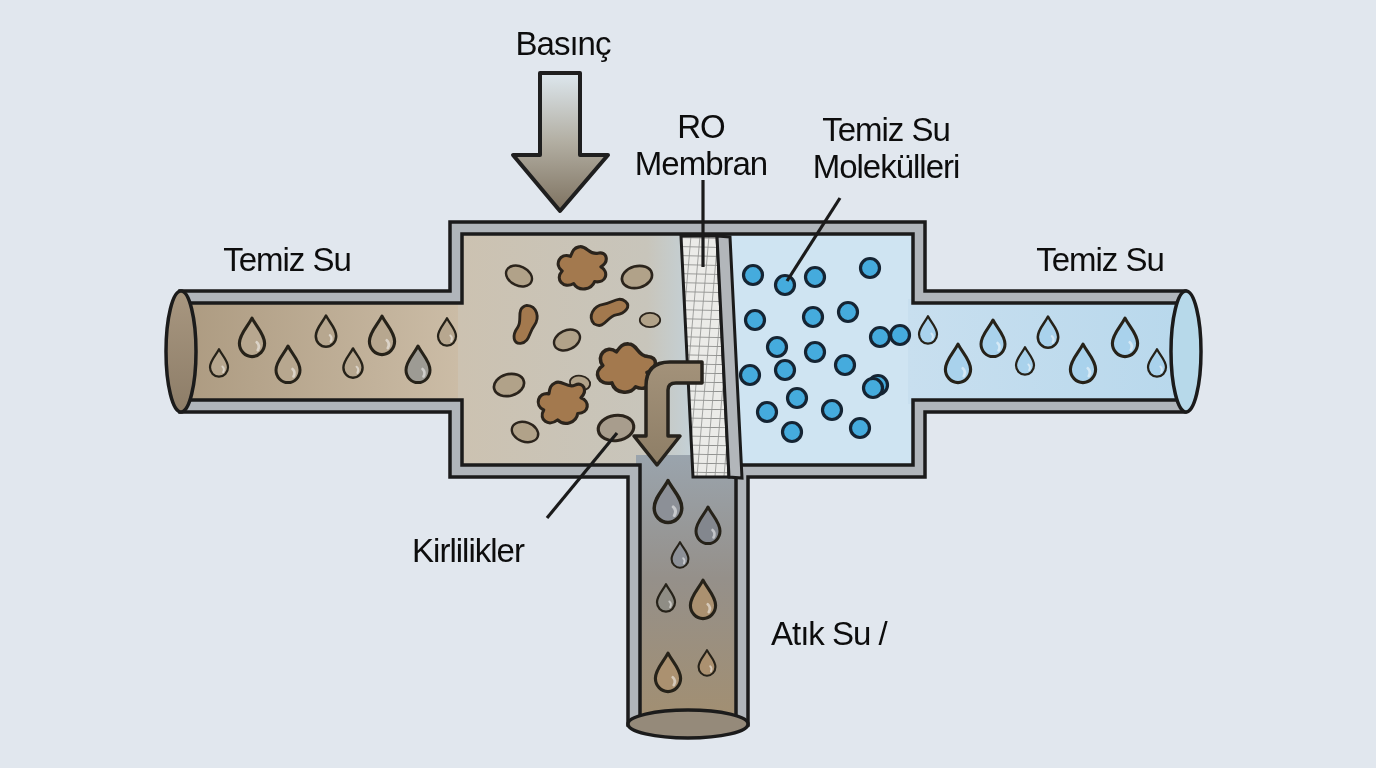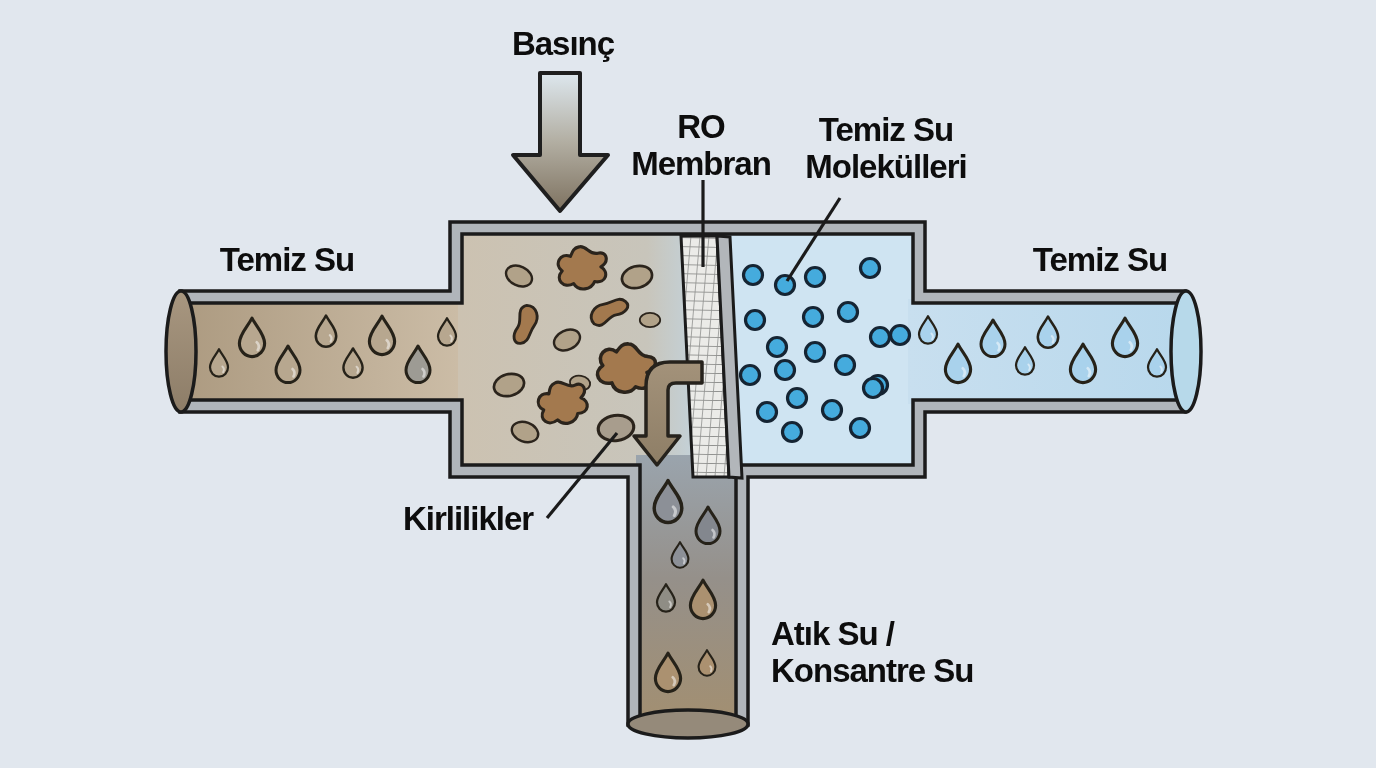--- a/index.html
+++ b/index.html
@@ -4,30 +4,30 @@
 <style>
   html,body{margin:0;padding:0;background:#c9d2da;}
   #stage{
     position:relative;width:1376px;height:768px;overflow:hidden;
     background:#e1e7ee;
     font-family:"Liberation Sans", sans-serif;
   }
   #diagram-svg{position:absolute;left:0;top:0;}
   .lbl{
     position:absolute;
-    font-weight:bold;
+    font-weight:normal;
     font-size:33px;
     line-height:37px;
     letter-spacing:-1px;
     color:#0d0d0d;
     text-align:center;
     transform:translateX(-50%);
     white-space:nowrap;
   }
-  .lbl.left-align{transform:none;text-align:left;}
+  .lbl.left-align{transform:none;text-align:right;}
   .lbl span{display:block;}
 </style>
 </head>
 <body>
 
 <div id="stage">
 
   <svg id="diagram-svg" width="1376" height="768" viewBox="0 0 1376 768">
     <defs>
       <linearGradient id="gradPipeLeft" x1="0" y1="0" x2="1" y2="0">
@@ -189,22 +189,21 @@
 
   <div class="lbl" style="left:886px;top:111px;">
     <span>Temiz Su</span>
     <span>Molekülleri</span>
   </div>
 
   <div class="lbl" style="left:287px;top:241px;">Temiz Su</div>
 
   <div class="lbl" style="left:1100px;top:241px;">Temiz Su</div>
 
-  <div class="lbl" style="left:468px;top:500px;">
+  <div class="lbl" style="left:468px;top:532px;">
     <span>Kirlilikler</span>
   </div>
 
   <div class="lbl left-align" style="left:771px;top:615px;">
     <span>Atık Su /</span>
-    <span>Konsantre Su</span>
   </div>
 
 </div>
 
 </body></html>

